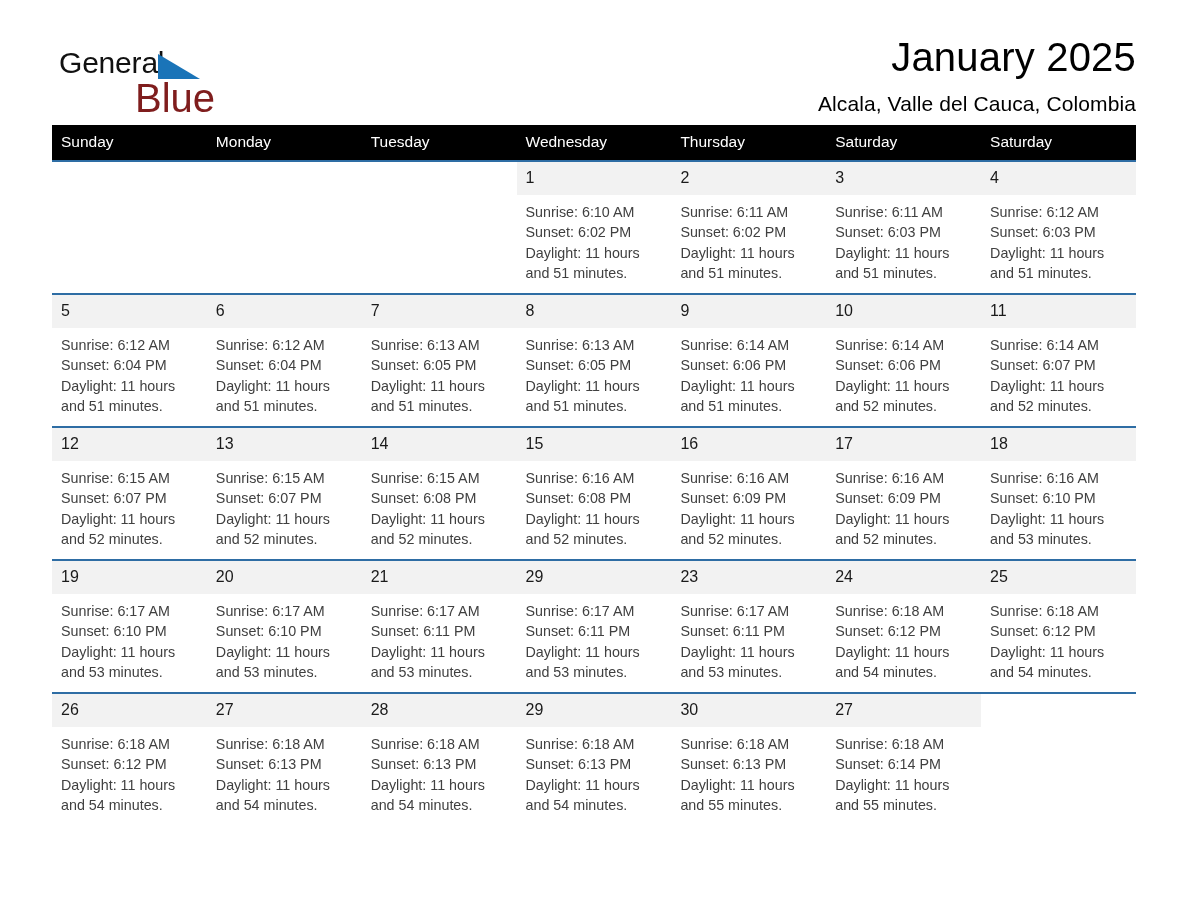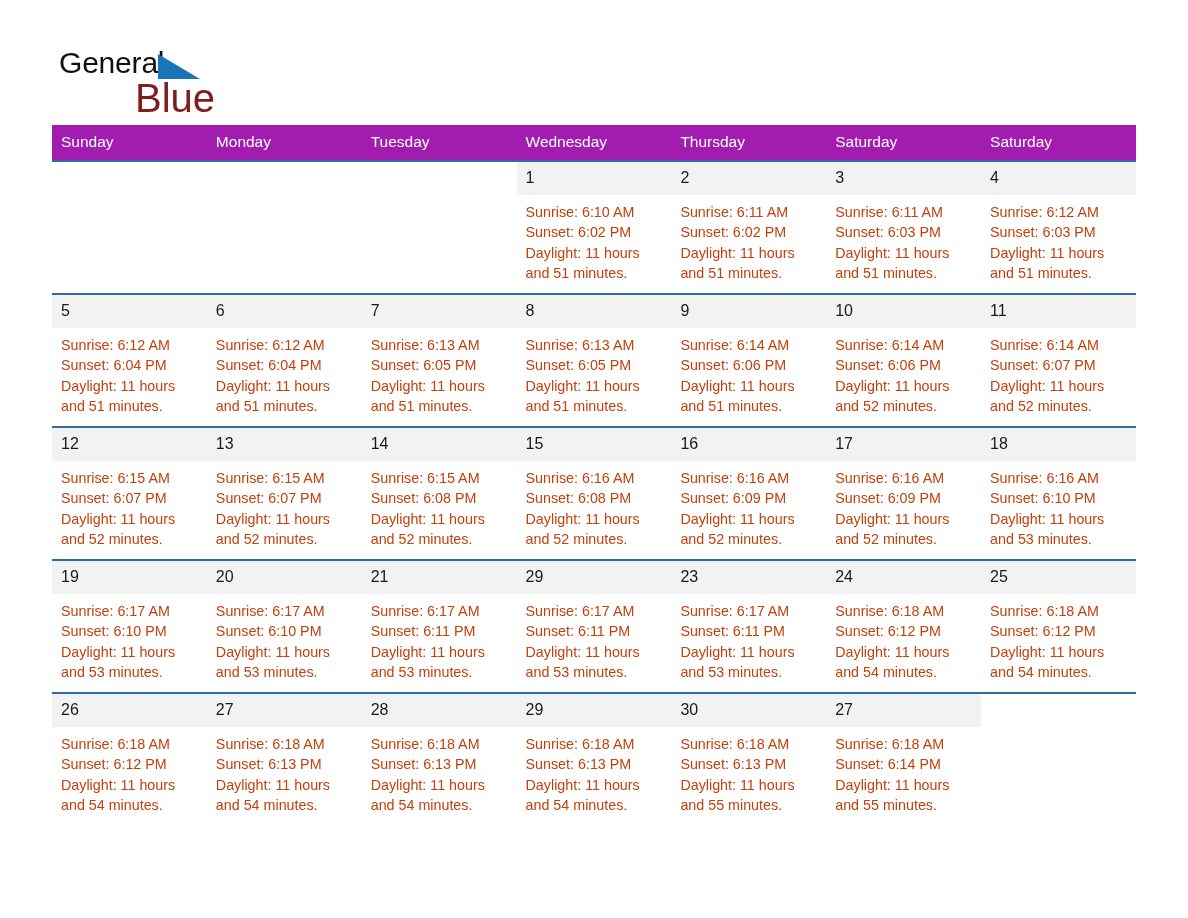--- a/index.html
+++ b/index.html
@@ -80,21 +80,21 @@
   }
 
   
   .calendar {
     margin-top: 17px;
     width: 1084px;
     border-collapse: collapse;
     table-layout: fixed;
   }
   .calendar th {
-    background: #a21caf;
+    background: #000000;
     color: #ffffff;
     font-weight: normal;
     font-size: 15.5px;
     text-align: left;
     padding: 8px 0 9px 9px;
     height: 16px;
     border: none;
   }
   .calendar td {
     vertical-align: top;
@@ -111,39 +111,43 @@
     background: #f2f2f2;
     font-size: 16px;
     line-height: 1;
     padding: 8px 0 9px 9px;
     color: #1a1a1a;
   }
   .info {
     padding: 7px 8px 0 9px;
     font-size: 14.3px;
     line-height: 20.3px;
-    color: #c2410c;
+    color: #404040;
   }
   .info div { white-space: nowrap; }
   .cell.empty .daynum { background: #ffffff; }
   .cell.empty .info { visibility: hidden; }
 </style>
 </head>
 <body>
 
 <div class="page">
 
   <div class="header">
 
     <div class="logo">
       <span class="logo-general">General</span>
       <span class="logo-tri"></span>
       <span class="logo-blue">Blue</span>
     </div>
 
+    <div class="title-block">
+      <h1 class="cal-title">January 2025</h1>
+      <h2 class="cal-subtitle">Alcala, Valle del Cauca, Colombia</h2>
+    </div>
 
   </div>
 
   <table class="calendar">
     <thead>
       <tr id="weekday-row">
           <th>Sunday</th>
           <th>Monday</th>
           <th>Tuesday</th>
           <th>Wednesday</th>

